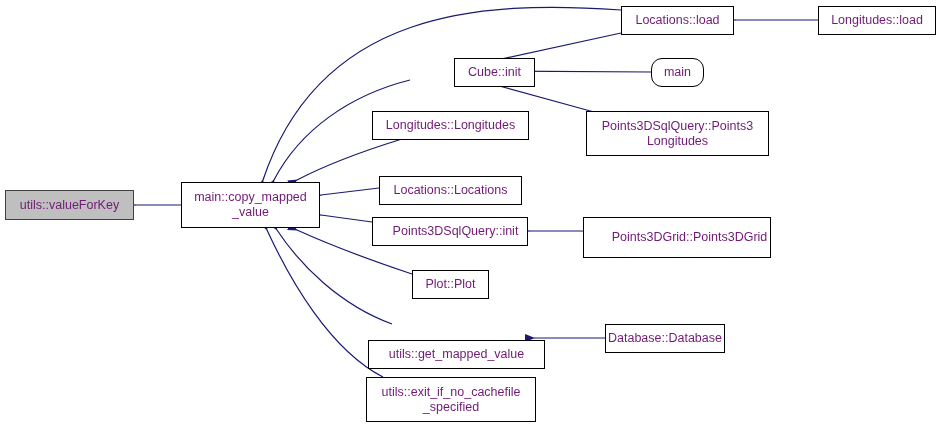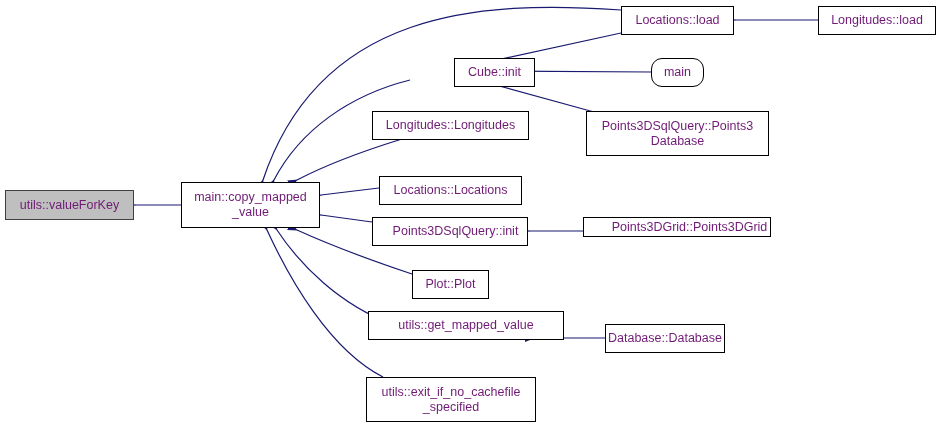--- a/index.html
+++ b/index.html
@@ -62,30 +62,30 @@
 
 <div class="node" style="left:621px;top:6px;width:113px;height:29px;">Locations::load</div>
 
 <div class="node" style="left:818px;top:6px;width:118px;height:29px;">Longitudes::load</div>
 
 <div class="node" style="left:410px;top:58px;width:81px;height:29px;margin-left:44px;">Cube::init</div>
 
 <div class="node" style="left:651px;top:58px;width:53px;height:29px;border-radius:11px;">main</div>
 
 <div class="node" style="left:586px;top:111px;width:183px;height:45px;">Points3DSqlQuery::Points3
-Database</div>
+Longitudes</div>
 
 <div class="node" style="left:372px;top:111px;width:157px;height:29px;">Longitudes::Longitudes</div>
 
 <div class="node" style="left:379px;top:176px;width:143px;height:29px;">Locations::Locations</div>
 
 <div class="node" style="left:372px;top:217px;width:156px;height:29px;padding-left:11px;">Points3DSqlQuery::init</div>
 
-<div class="node" style="left:583px;top:217px;width:188px;height:20px;padding-left:25px;">Points3DGrid::Points3DGrid</div>
+<div class="node" style="left:583px;top:217px;width:188px;height:41px;padding-left:25px;">Points3DGrid::Points3DGrid</div>
 
 <div class="node" style="left:412px;top:270px;width:77px;height:29px;">Plot::Plot</div>
 
-<div class="node" style="left:368px;top:311px;width:196px;height:29px;">utils::get_mapped_value</div>
+<div class="node" style="left:368px;top:340px;width:177px;height:29px;">utils::get_mapped_value</div>
 
 <div class="node" style="left:605px;top:324px;width:120px;height:29px;">Database::Database</div>
 
 <div class="node" style="left:366px;top:377px;width:170px;height:45px;">utils::exit_if_no_cachefile
 _specified</div>
 
 </body></html>

